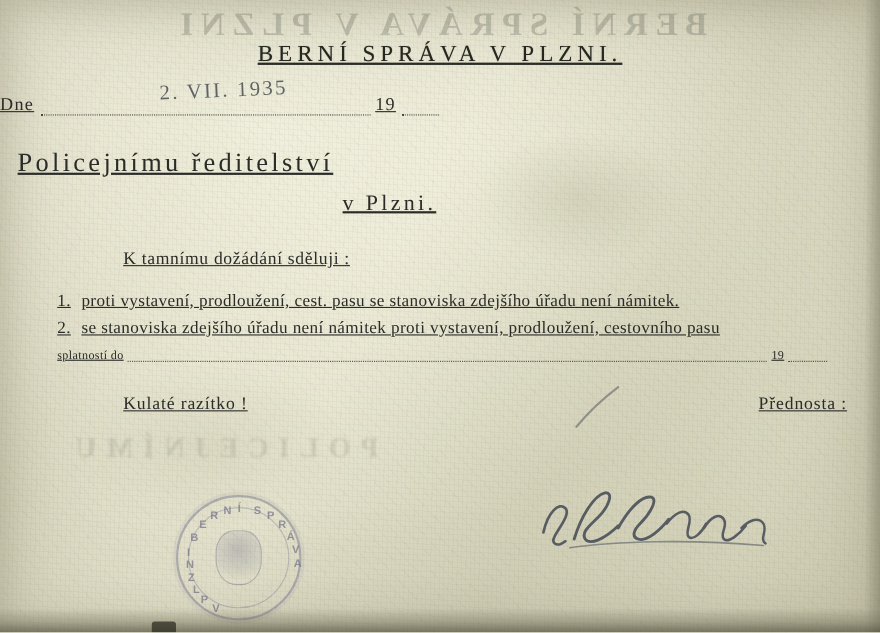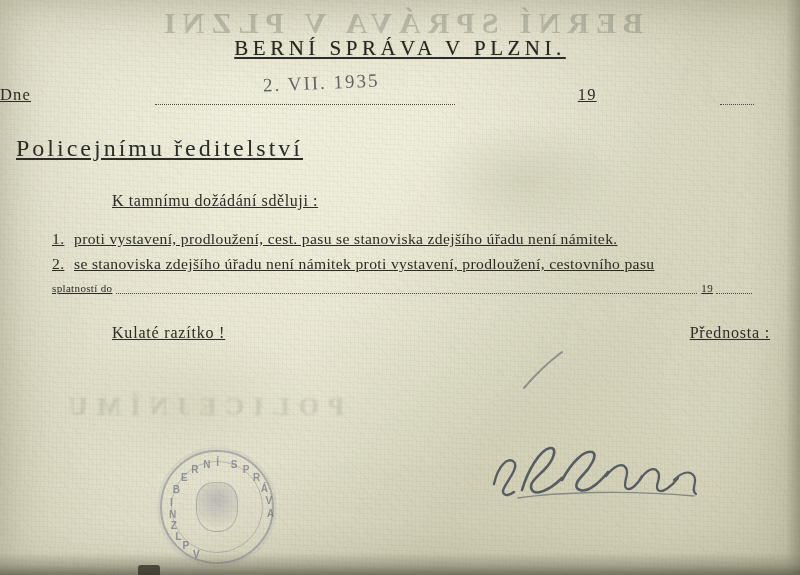--- a/index.html
+++ b/index.html
@@ -93,21 +93,21 @@
     letter-spacing: 4.5px;
     font-weight: normal;
     margin: 36px 0 0 0;
     color: #26271f;
     text-shadow: 0 0 1px rgba(40,40,30,0.35);
   }
 
   .dateline {
     display: flex;
     align-items: flex-end;
-    justify-content: space-between;
+    justify-content: flex-start;
     margin: 24px 46px 0 0;
     font-size: 16.5px;
     letter-spacing: 1.2px;
   }
   .dateline .lbl { margin-right: 2px; }
   .dots-date {
     display: inline-block;
     width: 300px;
     border-bottom: 1.5px dotted #4a4b42;
     height: 15px;
@@ -344,20 +344,21 @@
     <div class="dateline">
       <span class="lbl">Dne</span>
       <span class="dots-date">
         <span class="hand-date">2. VII. 1935</span>
       </span>
       <span class="lbl">19</span>
       <span class="dots-year"></span>
     </div>
 
     <div class="addr1">Policejnímu ředitelství</div>
+    <div class="addr2">v Plzni.</div>
 
     <div class="intro">K tamnímu dožádání sděluji :</div>
 
     <div class="items">
       <div class="item">
         <span class="num">1.</span>
         <span class="txt">proti vystavení, prodloužení, cest. pasu se stanoviska zdejšího úřadu není námitek.</span>
       </div>
       <div class="item">
         <span class="num">2.</span>

